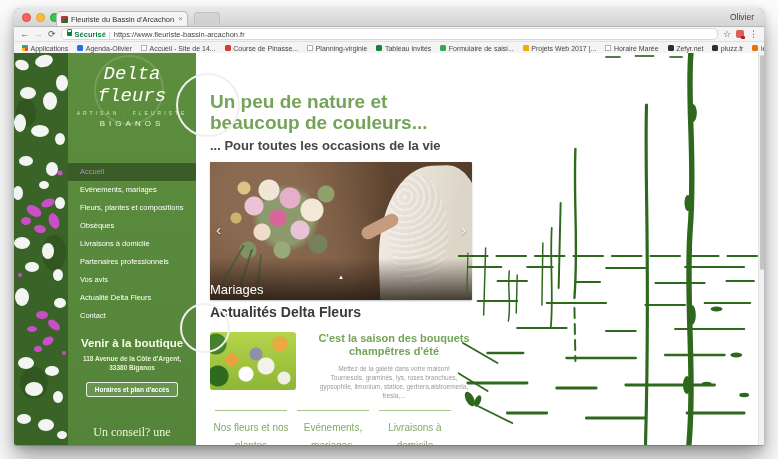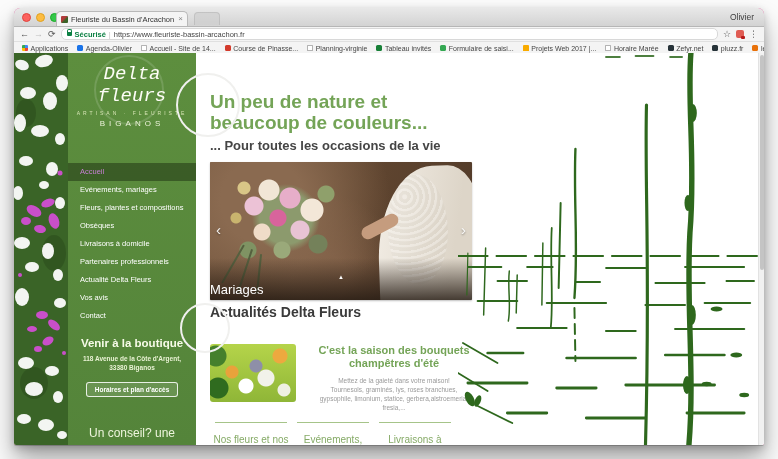--- a/index.html
+++ b/index.html
@@ -73,21 +73,21 @@
   .nav{margin-top:20px;}
   .nav-item{font-size:7.5px;line-height:8px;padding:5px 6px 5px 12px;color:#fff;cursor:pointer;}
   .nav-item.active{background:rgba(20,35,10,.45);color:#c77fd4;}
   .visit{text-align:center;margin-top:12px;padding:0 8px;}
   .visit-title{font-size:11.5px;font-weight:bold;color:#f7fbe8;}
   .addr{font-size:6.5px;font-weight:bold;color:#e9f2d4;margin-top:5px;line-height:9px;}
   .hours-btn{margin-top:10px;background:rgba(255,255,255,.12);border:1px solid rgba(255,255,255,.85);
     border-radius:3px;color:#fff;font-size:6.5px;font-weight:bold;padding:3px 8px;
     font-family:"Liberation Sans",sans-serif;cursor:pointer;}
   .teaser{position:absolute;left:0;right:0;bottom:5px;text-align:center;
-    font-size:12px;color:#eef5dd;}
+    font-size:12px;color:#eef5dd;font-family:Liberation Serif, serif;}
   
   .main{position:absolute;left:182px;top:0;width:278px;height:100%;padding:38px 0 0 14px;
     box-sizing:border-box;}
   .wm{position:absolute;border:2px solid #f0f0ee;border-radius:50%;}
   .wm1{left:-20px;top:20px;width:60px;height:60px;}
   .wm2{left:-16px;top:250px;width:46px;height:46px;}
   .hero-title{font-size:19px;line-height:21px;font-weight:bold;color:#74a457;margin:0;}
   .hero-sub{font-size:13px;color:#454545;margin-top:5px;font-weight:bold;}
   .carousel{position:relative;margin-top:9px;width:262px;height:138px;overflow:hidden;
     border-radius:1px;box-shadow:0 1px 2px rgba(0,0,0,.25);}
@@ -126,21 +126,21 @@
   .band{position:absolute;left:0;right:0;bottom:0;height:42px;
     background:linear-gradient(rgba(42,30,22,0),rgba(36,26,18,.82));}
   .car-arrow{position:absolute;top:50%;transform:translateY(-58%);font-size:15px;
     color:rgba(255,255,255,.92);cursor:pointer;text-shadow:0 1px 2px rgba(0,0,0,.4);}
   .car-prev{left:6px;} .car-next{right:6px;}
   .caret-up{position:absolute;left:50%;bottom:20px;transform:translateX(-50%);
     font-size:6px;color:#fff;}
   .caption{position:absolute;left:0;right:0;bottom:3px;text-align:left;
     font-size:13px;color:#fff;}
   .news-title{font-size:14px;color:#3a3a3a;font-weight:bold;margin:4px 0 0;}
-  .news-row{display:flex;margin-top:24px;gap:18px;}
+  .news-row{display:flex;margin-top:12px;gap:18px;}
   .thumb{width:86px;height:58px;border-radius:3px;flex:0 0 auto;cursor:pointer;
     background:
      radial-gradient(circle at 70px 12px,#eda93f 0 7px,rgba(0,0,0,0) 8px),
      radial-gradient(circle at 22px 28px,#e9a23b 0 6px,rgba(0,0,0,0) 7px),
      radial-gradient(circle at 56px 34px,#f2f2ea 0 8px,rgba(0,0,0,0) 9px),
      radial-gradient(circle at 36px 42px,#ffffff 0 7px,rgba(0,0,0,0) 8px),
      radial-gradient(circle at 46px 22px,#8e8fa8 0 6px,rgba(0,0,0,0) 7px),
      radial-gradient(circle at 74px 46px,#eef0e2 0 6px,rgba(0,0,0,0) 7px),
      radial-gradient(circle at 8px 44px,#2f6b1f 0 10px,rgba(0,0,0,0) 11px),
      radial-gradient(circle at 6px 12px,#45802c 0 10px,rgba(0,0,0,0) 11px),
@@ -310,22 +310,22 @@
           <div class="logo-sub"><span>ARTISAN</span> · <span>FLEURISTE</span></div>
           <div class="logo-city">BIGANOS</div>
         </div>
         <nav class="nav">
           <div class="nav-item active">Accueil</div>
           <div class="nav-item">Evénements, mariages</div>
           <div class="nav-item">Fleurs, plantes et compositions</div>
           <div class="nav-item">Obsèques</div>
           <div class="nav-item">Livraisons à domicile</div>
           <div class="nav-item">Partenaires professionnels</div>
+          <div class="nav-item">Vos avis</div>
           <div class="nav-item">Actualité Delta Fleurs</div>
-          <div class="nav-item">Vos avis</div>
           <div class="nav-item">Contact</div>
         </nav>
         <div class="visit">
           <div class="visit-title">Venir à la boutique</div>
           <div class="addr">
             <span>118 Avenue de la Côte d'Argent,</span><br>
             <span>33380 Biganos</span>
           </div>
           <button class="hours-btn">Horaires et plan d'accès</button>
         </div>

